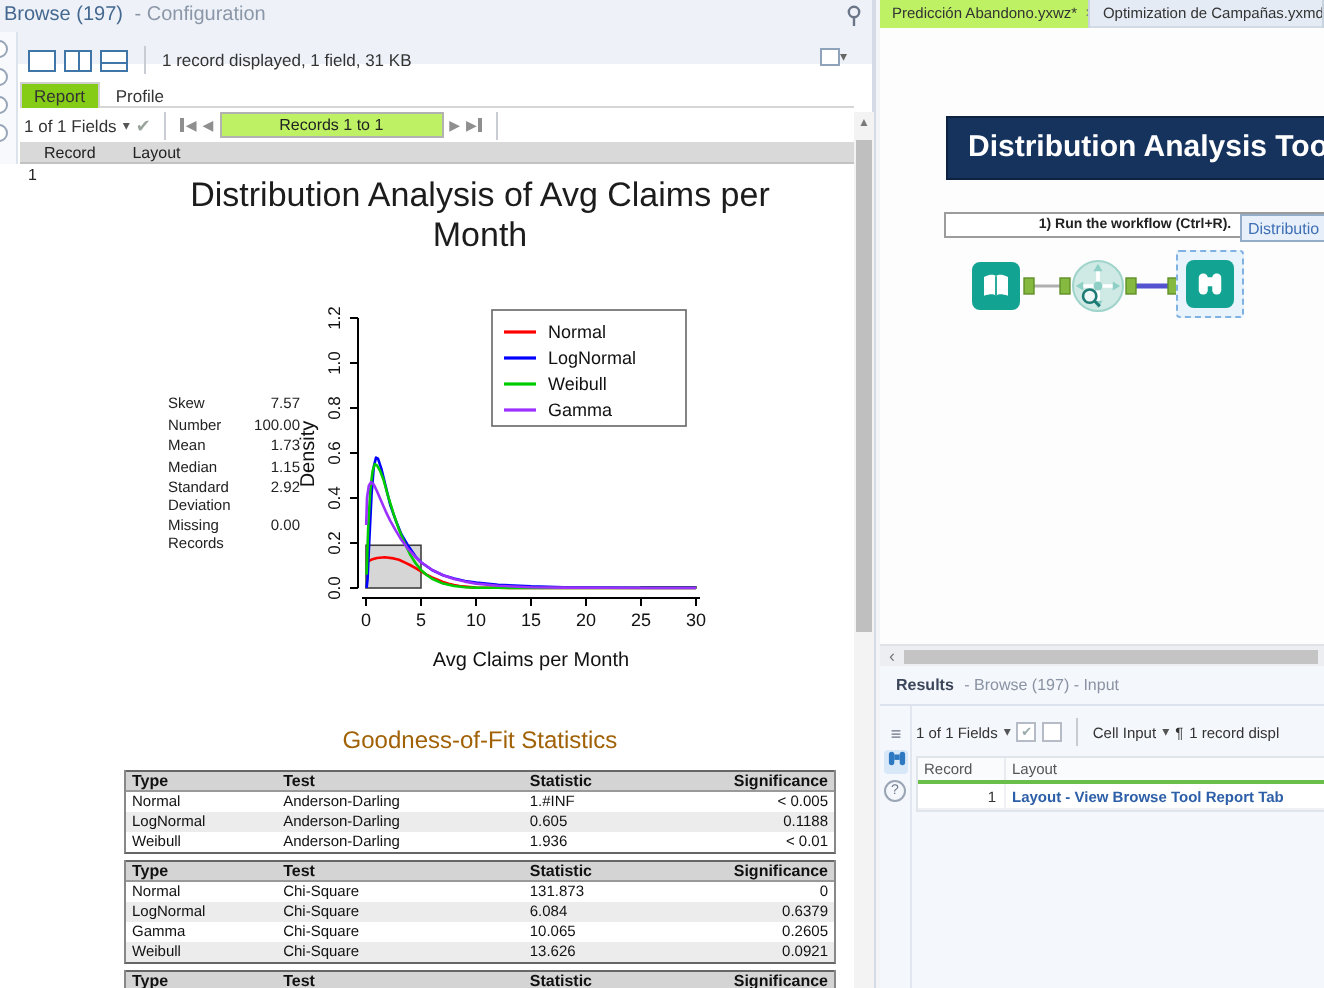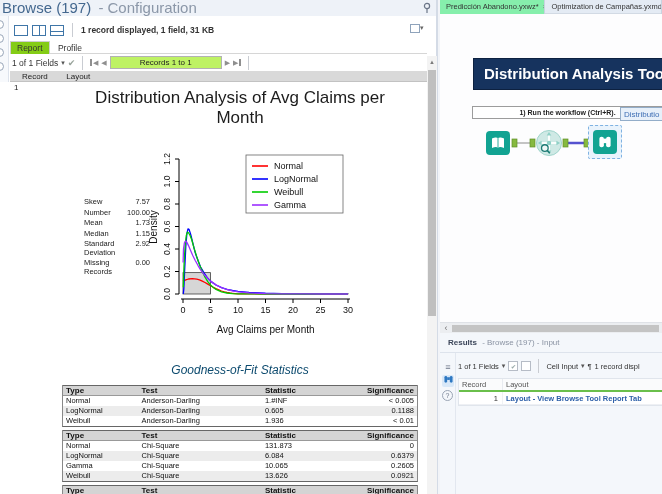--- a/index.html
+++ b/index.html
@@ -1,27 +1,27 @@
 <!DOCTYPE html>
 <html><head>
 <meta charset="utf-8">
 <style>
   html,body{margin:0;padding:0;background:#e8ecf2;}
   *{box-sizing:border-box;font-family:"Liberation Sans",sans-serif;}
   .app{position:relative;width:662px;height:494px;background:#f2f4f8;overflow:hidden;}
 
   
   .config-panel{position:absolute;left:0;top:0;width:438px;height:494px;background:#ffffff;border-right:2px solid #d4dbe6;}
-  .config-titlebar{position:absolute;left:0;top:0;width:100%;height:16px;background:#eef2f8;font-size:15px;line-height:16px;white-space:nowrap;}
+  .config-titlebar{position:absolute;left:0;top:0;width:100%;height:32px;background:#eef2f8;font-size:10px;line-height:16px;white-space:nowrap;}
   .ct1{color:#44688f;margin-left:2px;}
   .ct2{color:#8b97a8;margin-left:3px;}
   .pin{position:absolute;right:4px;top:2px;}
   .left-strip{position:absolute;left:0;top:16px;width:9px;height:478px;background:#f7f9fc;border-right:1px solid #dde3ec;}
   .anchor-dot{position:absolute;left:-5px;width:9px;height:9px;border:1px solid #97a5b8;border-radius:50%;background:#fff;}
-  .browse-toolbar{position:absolute;left:10px;top:20px;width:417px;height:20px;display:flex;align-items:center;gap:4px;padding-left:4px;font-weight:bold;}
+  .browse-toolbar{position:absolute;left:10px;top:20px;width:417px;height:20px;display:flex;align-items:center;gap:4px;padding-left:4px;}
   .pane-icon{width:14px;height:11px;border:1px solid #3f76a8;background:#fff;position:relative;display:inline-block;}
   .pane-icon.v:after{content:"";position:absolute;left:6px;top:0;width:1px;height:100%;background:#3f76a8;}
   .pane-icon.h:after{content:"";position:absolute;left:0;top:5px;width:100%;height:1px;background:#3f76a8;}
   .tb-sep{width:1px;height:14px;background:#c9ccd2;margin:0 4px;}
   .status{font-size:8.5px;color:#333;}
   .mini-dd{position:absolute;left:410px;top:24px;font-size:7px;color:#666;}
   .mini-dd .bx{display:inline-block;width:10px;height:9px;border:1px solid #8fa3bb;background:#fff;vertical-align:middle;}
   .config-tabs{position:absolute;left:10px;top:41px;width:417px;height:13px;border-bottom:1px solid #d6d6d6;font-size:8.5px;}
   .ctab{display:inline-block;padding:1px 6px 0 6px;color:#333;height:13px;}
   .ctab.active{background:#84cc16;border:1px solid #cfcfcf;border-bottom:none;}
@@ -36,38 +36,38 @@
   .gh-lay{display:inline-block;}
   .report-area{position:absolute;left:0;top:82px;width:427px;height:412px;background:#fff;overflow:hidden;}
   .rec-num{position:absolute;left:14px;top:1px;font-size:8px;color:#222;}
   .report-title{position:absolute;left:70px;top:6px;width:340px;text-align:center;font-size:17px;color:#1c1c1c;}
   .stats{position:absolute;left:84px;top:116px;width:66px;}
   .stat-row{display:flex;margin-bottom:2px;}
   .stat-label{width:40px;font-size:7.5px;line-height:8.5px;color:#222;}
   .stat-value{width:26px;font-size:7.5px;line-height:8.5px;color:#222;text-align:right;}
   .chart{position:absolute;left:146px;top:65px;}
   .chart text{font-family:"Liberation Sans",sans-serif;}
-  .gof-title{position:absolute;left:70px;top:281px;width:340px;text-align:center;font-size:12px;color:#0c4a6e;font-style:italic;}
+  .gof-title{position:absolute;left:70px;top:281px;width:340px;text-align:center;font-size:12px;color:#a16207;}
   .gof-tables{position:absolute;left:62px;top:303px;width:356px;}
   .gof-table{border-left:1px solid #888;border-right:1px solid #888;border-bottom:1px solid #666;margin-bottom:3px;}
   .gof-tr{display:flex;height:10px;background:#fff;}
   .gof-tr.alt{background:#ececec;}
   .gof-tr.gof-head{height:11px;background:#d4d4d4;border-top:1px solid #666;border-bottom:1px solid #999;font-weight:bold;}
   .gcell{font-size:7.5px;line-height:10px;color:#111;padding:0 3px;overflow:hidden;white-space:nowrap;}
   .gof-head .gcell{font-weight:bold;font-size:8px;line-height:10px;}
   .c0{width:76px;} .c1{width:124px;} .c2{width:62px;text-align:left;} .c3{width:94px;text-align:right;}
   .vscroll{position:absolute;left:427px;top:56px;width:10px;height:438px;background:#f3f3f3;}
   .sarrow{display:block;text-align:center;font-size:6px;color:#7a7a7a;line-height:12px;}
   .vthumb{position:absolute;left:1px;top:14px;width:8px;height:246px;background:#bfbfbf;}
 
   
   .right-panel{position:absolute;left:440px;top:0;width:222px;height:494px;background:#fdfdfe;}
   .doc-tabs{position:absolute;left:0;top:0;width:222px;height:14px;background:#e4ebf4;border-bottom:1px solid #d2dae4;display:flex;}
   .dtab{height:14px;font-size:7.5px;line-height:14px;color:#333;padding:0 6px;border-right:1px solid #c9d3e0;white-space:nowrap;overflow:hidden;display:flex;gap:4px;align-items:center;}
-  .dtab.active{background:#86efac;}
+  .dtab.active{background:#bef264;}
   .dtab .x{color:#777;font-size:8px;}
   .canvas{position:absolute;left:0;top:14px;width:222px;height:308px;background:#fdfdfe;}
   .banner{position:absolute;left:33px;top:44px;width:190px;height:32px;background:#16335e;border:1px solid #0d2140;color:#fff;font-size:15px;font-weight:600;line-height:30px;padding-left:10px;white-space:nowrap;overflow:hidden;}
   .instruction{position:absolute;left:32px;top:92px;width:191px;height:13px;background:#fff;border:1px solid #9c9c9c;font-size:7px;font-weight:bold;color:#222;text-align:center;line-height:12px;overflow:hidden;}
   .tooltip{position:absolute;left:180px;top:93px;width:43px;height:14px;background:#e7f0fa;border:1px solid #93adc9;color:#3f6fb5;font-size:8px;line-height:13px;padding-left:3px;white-space:nowrap;overflow:hidden;z-index:3;}
   .wires{position:absolute;left:40px;top:111px;}
   .tool{position:absolute;width:24px;height:24px;border-radius:4px;background:#12a392;display:flex;align-items:center;justify-content:center;}
   .tool.input{left:46px;top:117px;}
   .macro{position:absolute;left:96px;top:116px;width:26px;height:26px;border-radius:50%;background:#cfe9e5;border:1px solid #9fd4cb;display:flex;align-items:center;justify-content:center;}
   .selbox{position:absolute;left:148px;top:111px;width:34px;height:34px;border:1px dashed #7fb2e2;background:#e9f3fc;border-radius:2px;}

